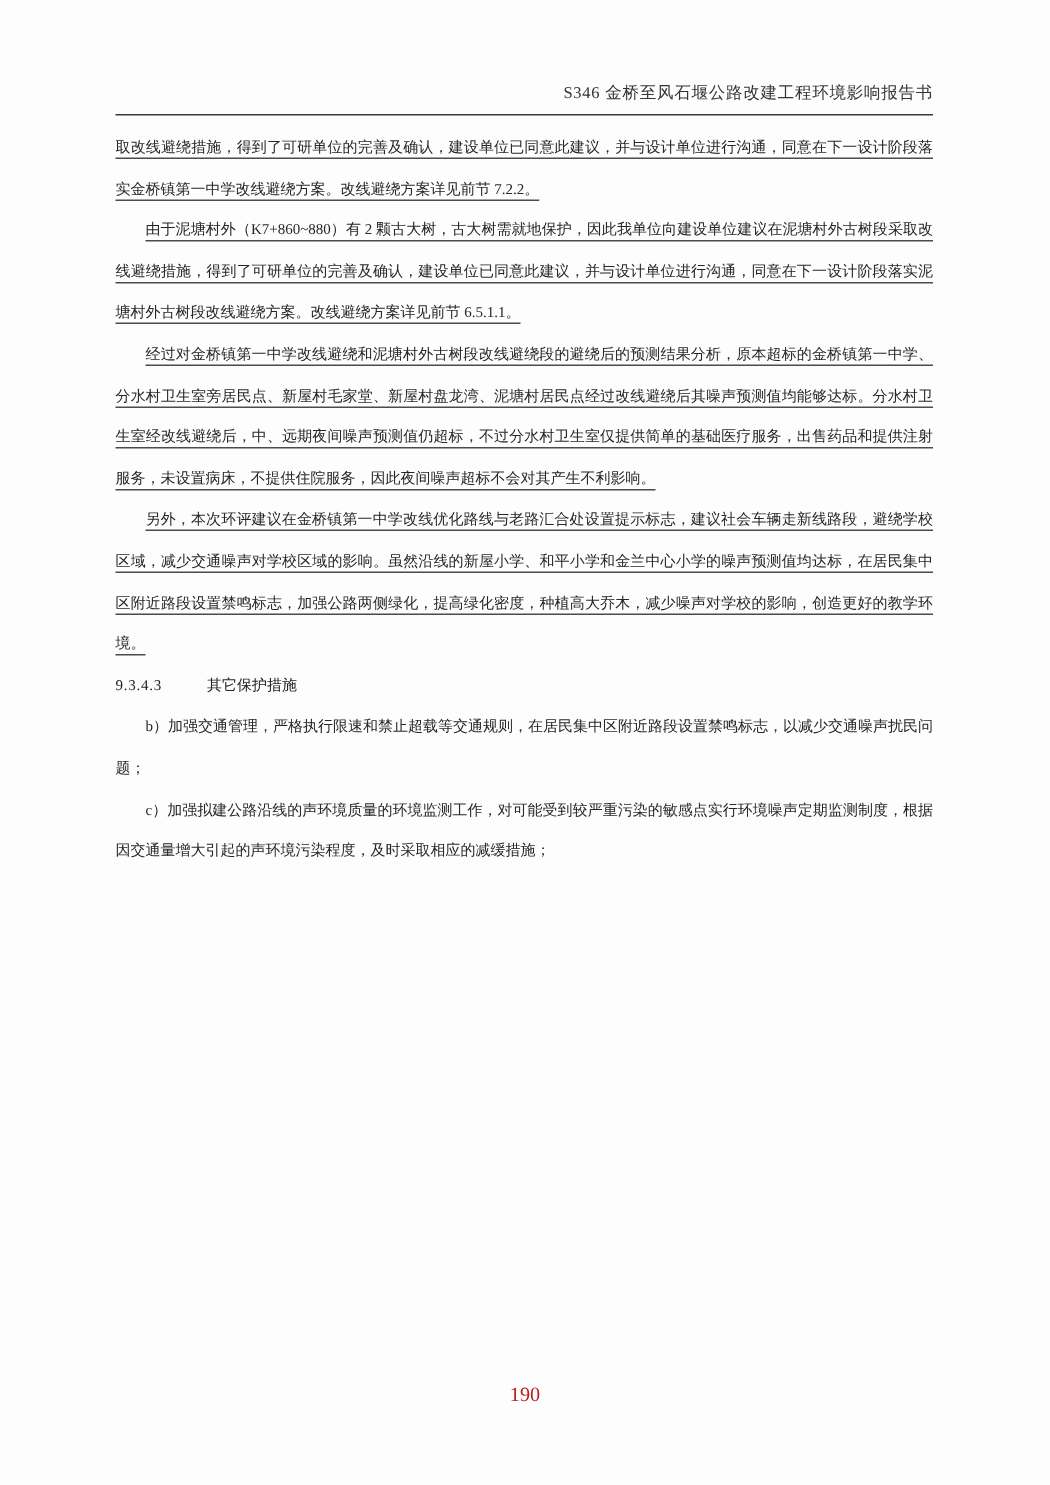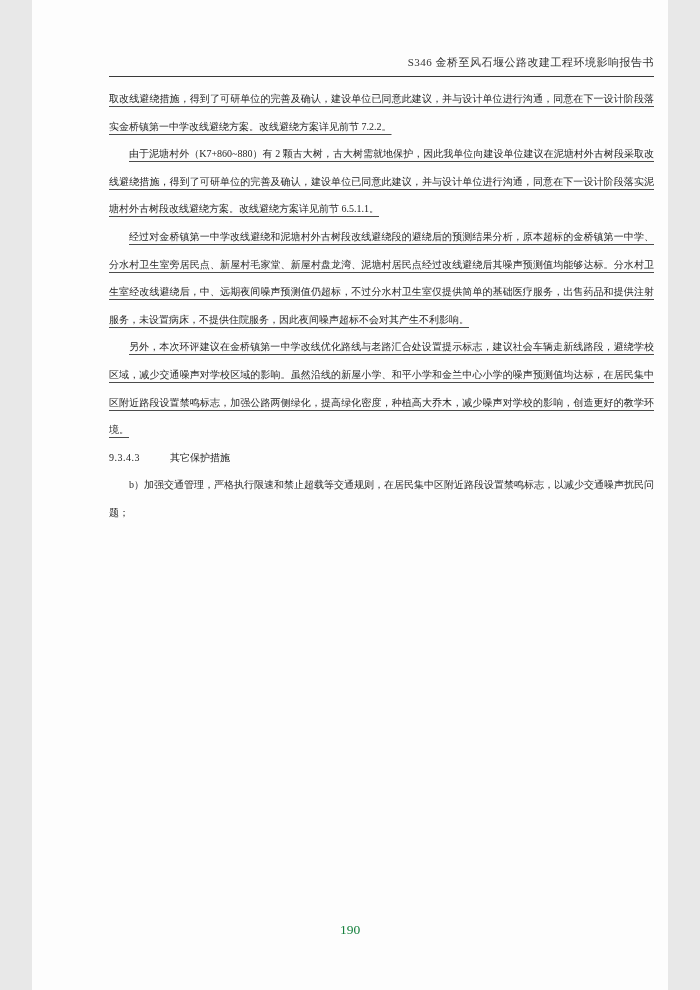--- a/index.html
+++ b/index.html
@@ -2,21 +2,21 @@
 <html><head>
 <meta charset="utf-8">
 <style>
   html, body {
     margin: 0;
     padding: 0;
     background: #e8e8e8;
   }
   .page {
     position: relative;
-    width: 636px;
+    width: 700px;
     height: 990px;
     margin: 0 auto;
     background: #fdfdfd;
     font-family: "Liberation Serif", "DejaVu Serif", serif;
     color: #262626;
     overflow: hidden;
   }
   .content {
     position: absolute;
     left: 77px;
@@ -62,21 +62,21 @@
     margin-right: 30px;
     letter-spacing: 0.5px;
   }
   .footer {
     position: absolute;
     left: 0;
     right: 0;
     top: 922px;
     text-align: center;
     font-size: 13.5px;
-    color: #15803d;
+    color: #b91c1c;
   }
 </style>
 </head>
 <body>
 
 <div class="page">
   <div class="content">
 
     <div class="running-header">
       <span>S346 金桥至风石堰公路改建工程环境影响报告书</span>
@@ -94,20 +94,21 @@
       <p class="para u indent">另外，本次环评建议在金桥镇第一中学改线优化路线与老路汇合处设置提示标志，建议社会车辆走新线路段，避绕学校区域，减少交通噪声对学校区域的影响。虽然沿线的新屋小学、和平小学和金兰中心小学的噪声预测值均达标，在居民集中区附近路段设置禁鸣标志，加强公路两侧绿化，提高绿化密度，种植高大乔木，减少噪声对学校的影响，创造更好的教学环境。</p>
 
 
       <p class="heading">
         <span class="sec-num">9.3.4.3</span><span>其它保护措施</span>
       </p>
 
 
       <p class="para indent">b）加强交通管理，严格执行限速和禁止超载等交通规则，在居民集中区附近路段设置禁鸣标志，以减少交通噪声扰民问题；</p>
 
+      <p class="para indent">c）加强拟建公路沿线的声环境质量的环境监测工作，对可能受到较严重污染的敏感点实行环境噪声定期监测制度，根据因交通量增大引起的声环境污染程度，及时采取相应的减缓措施；</p>
 
     </div>
   </div>
 
   <div class="footer">
     <span>190</span>
   </div>
 </div>
 
 </body></html>

